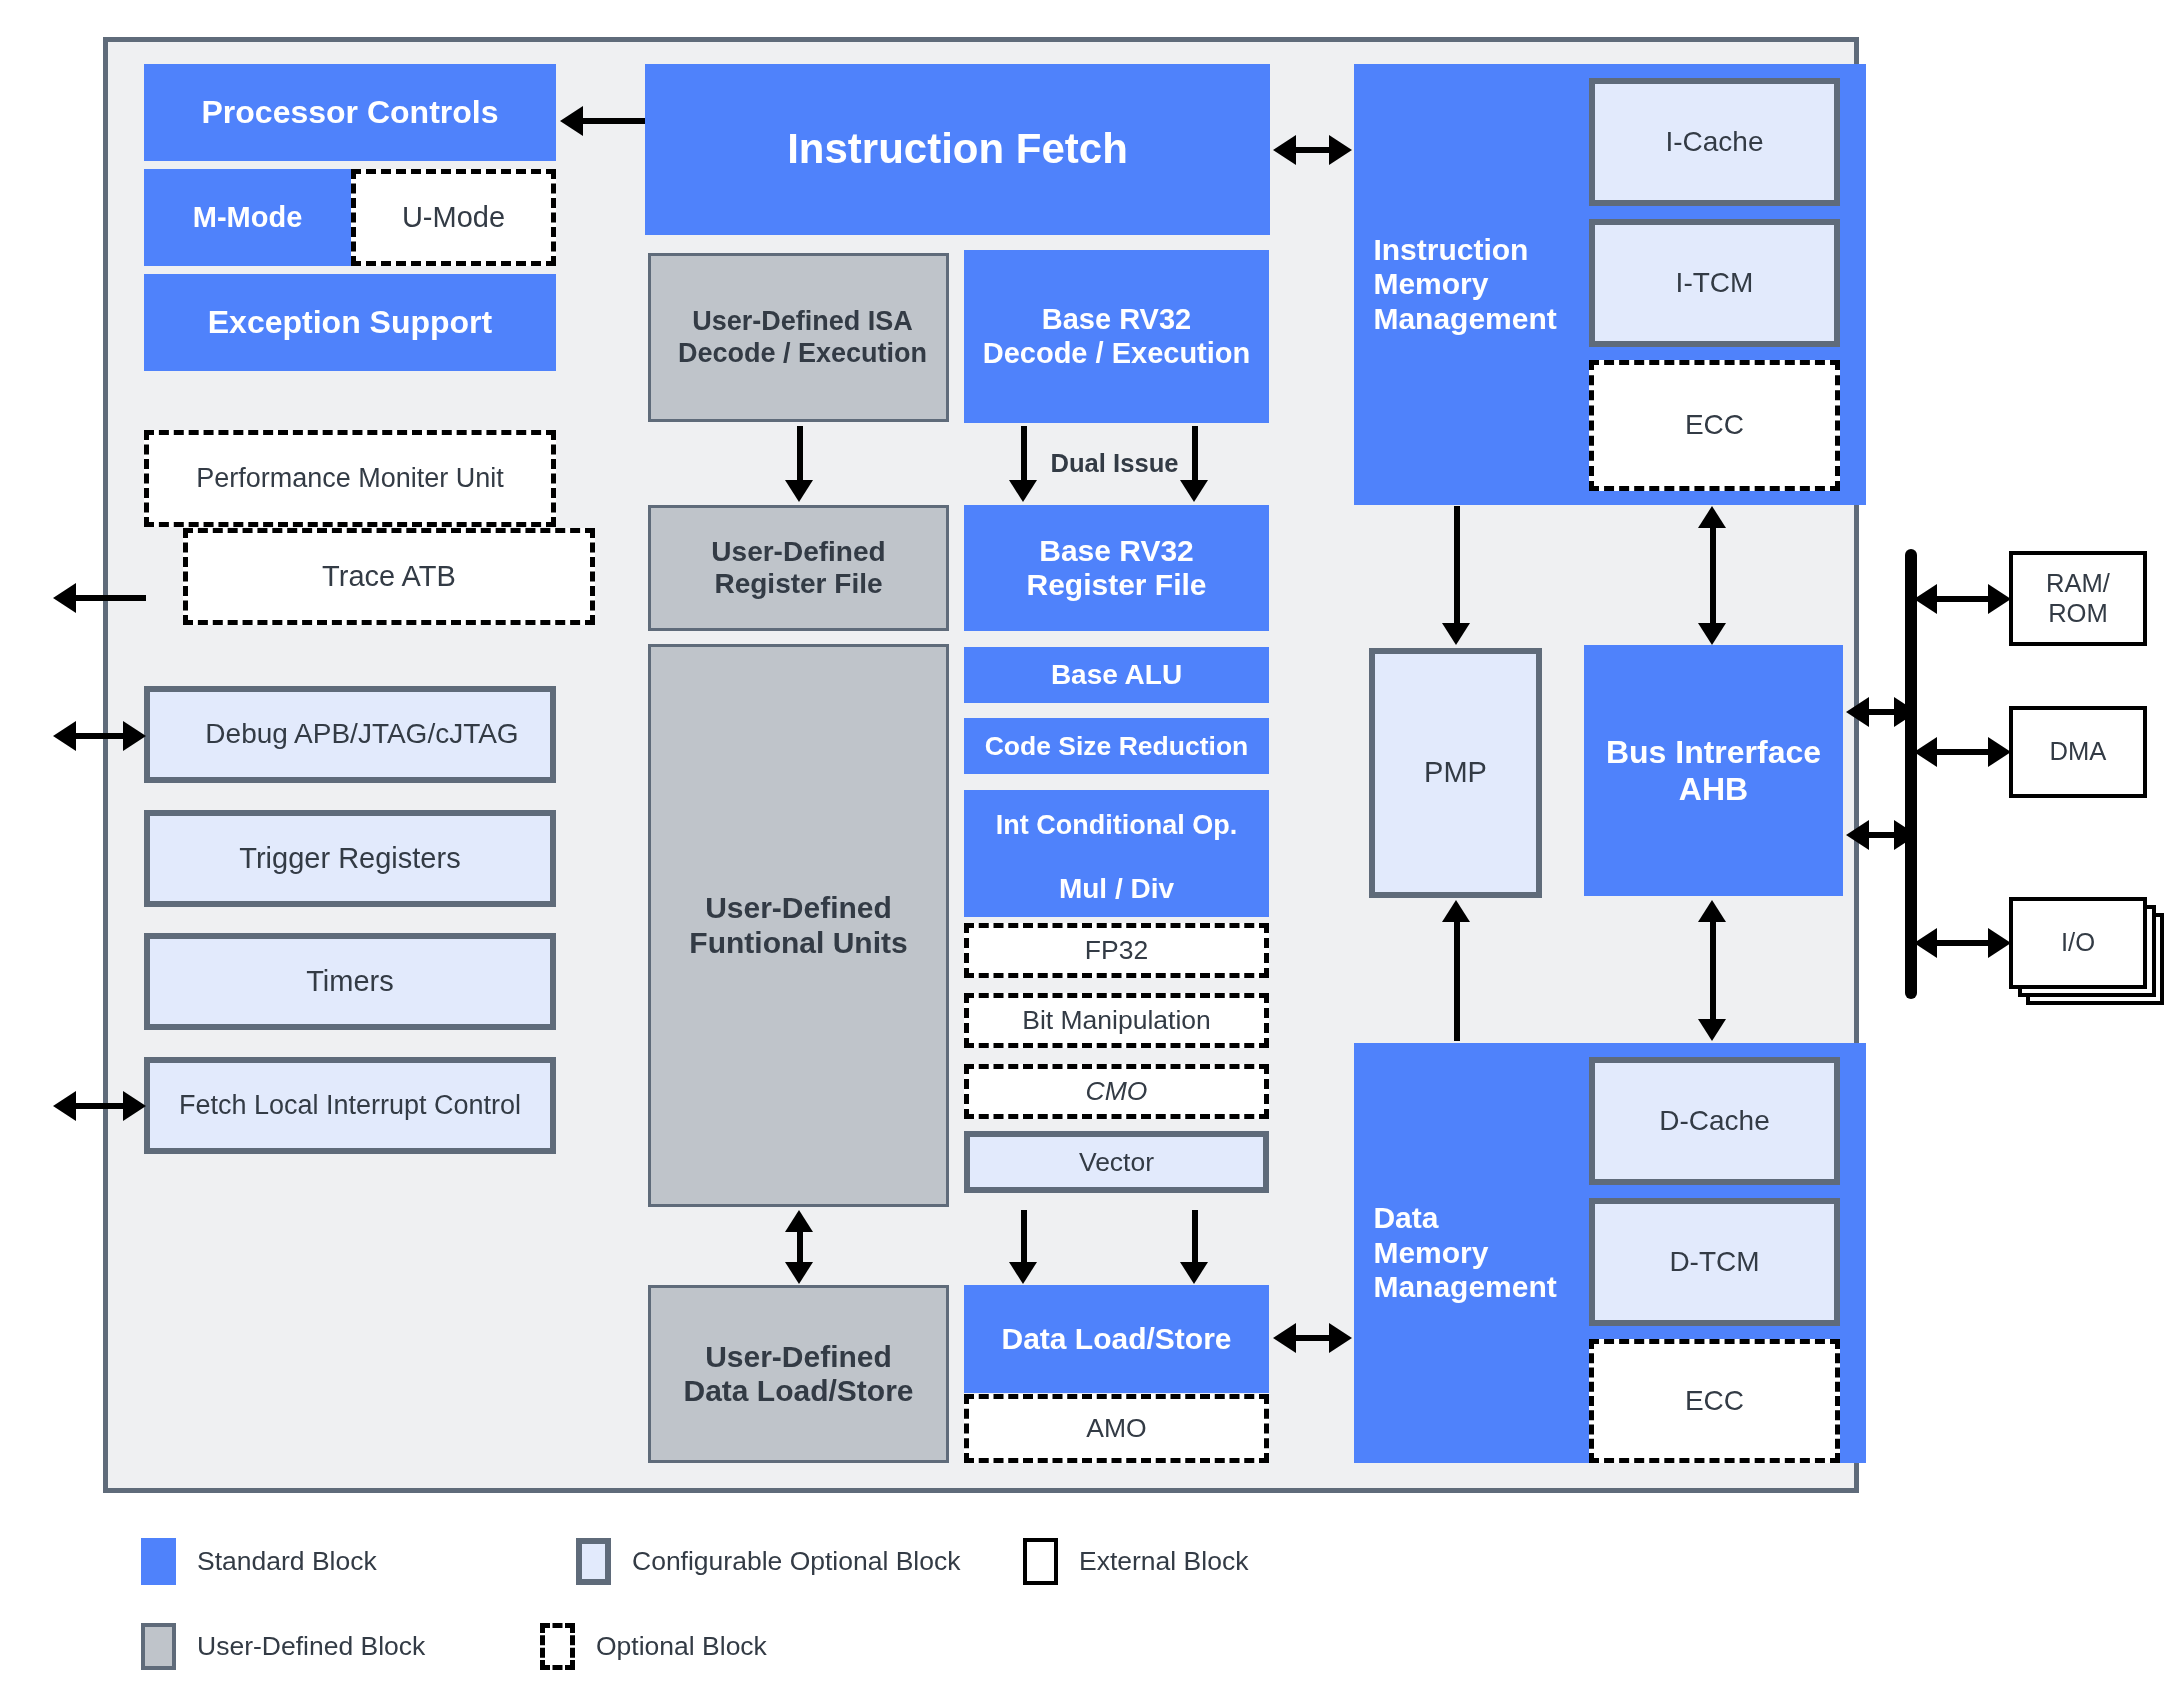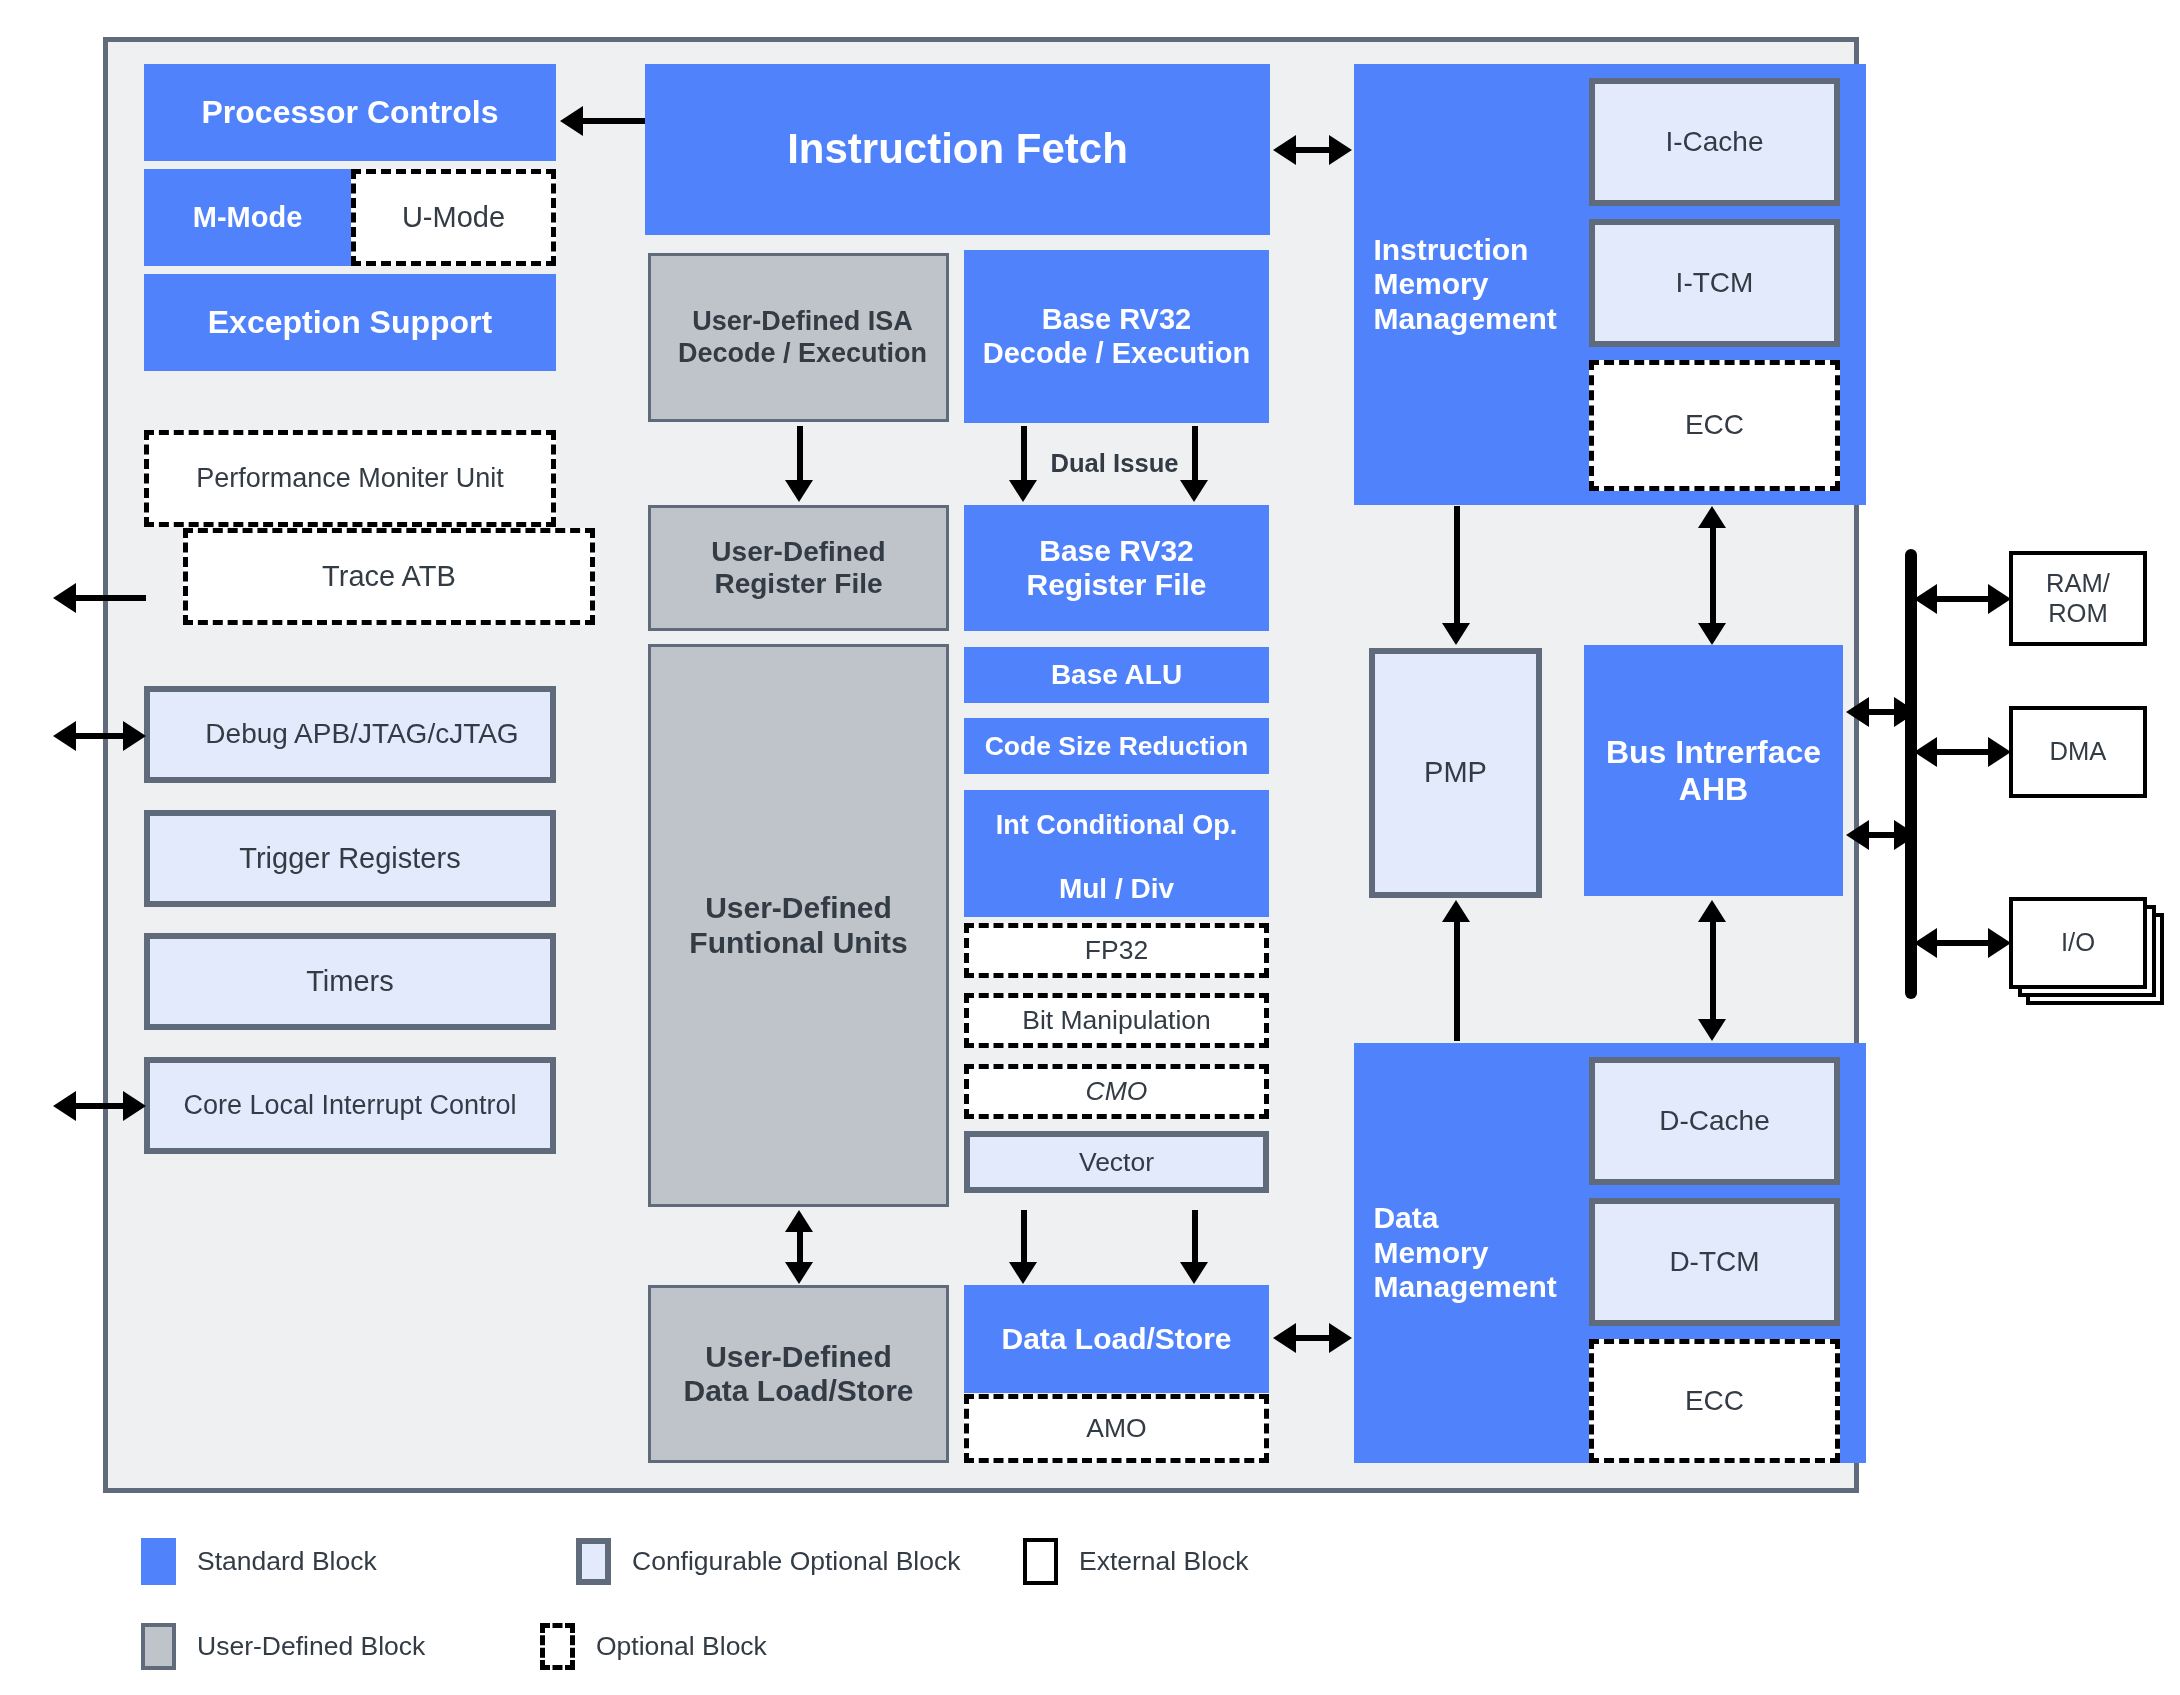--- a/index.html
+++ b/index.html
@@ -73,21 +73,21 @@
 <div class="blk opt" style="left:144px;top:430px;width:412px;height:97px;font-size:27px;">Performance Moniter Unit</div>
 
 <div class="blk opt" style="left:144px;top:528px;width:412px;height:97px;font-size:29px;margin-left:39px;">Trace ATB</div>
 
 <div class="blk cfg" style="left:144px;top:686px;width:412px;height:97px;font-size:28px;padding-left:24px;">Debug APB/JTAG/cJTAG</div>
 
 <div class="blk cfg" style="left:144px;top:810px;width:412px;height:97px;font-size:29px;">Trigger Registers</div>
 
 <div class="blk cfg" style="left:144px;top:933px;width:412px;height:97px;font-size:29px;">Timers</div>
 
-<div class="blk cfg" style="left:144px;top:1057px;width:412px;height:97px;font-size:27px;">Core Local Interrupt Control</div>
+<div class="blk cfg" style="left:144px;top:1057px;width:412px;height:97px;font-size:27px;">Fetch Local Interrupt Control</div>
 
 <div class="blk std" style="left:645px;top:64px;width:625px;height:171px;font-size:42px;">Instruction Fetch</div>
 
 <div class="blk usr" style="left:648px;top:253px;width:301px;height:169px;font-size:27px;flex-direction:column;padding-left:8px;">
   <span>User-Defined ISA</span>
   <span>Decode / Execution</span>
 </div>
 
 <div class="blk std" style="left:964px;top:250px;width:305px;height:173px;font-size:29px;flex-direction:column;">
   <span>Base RV32</span>

